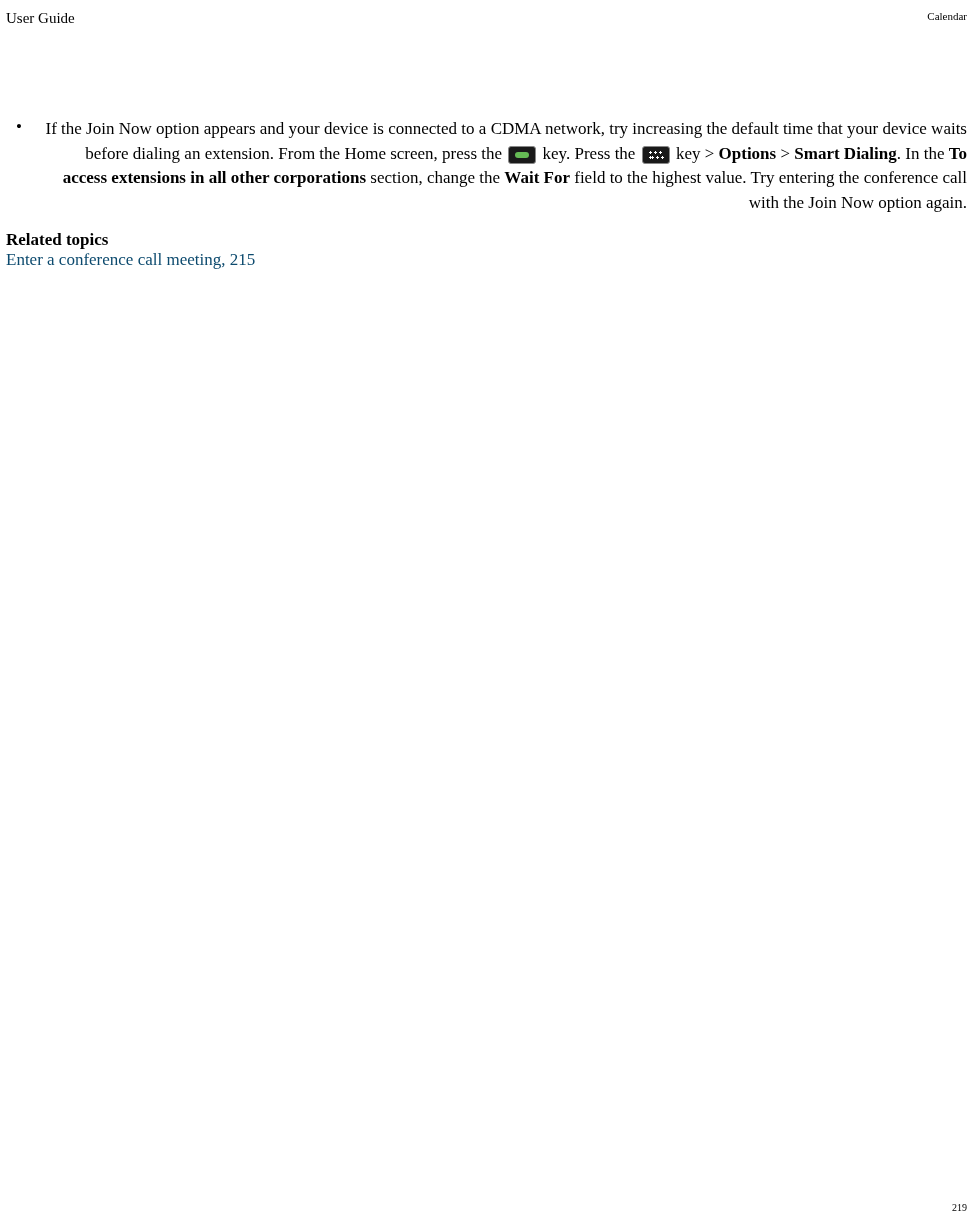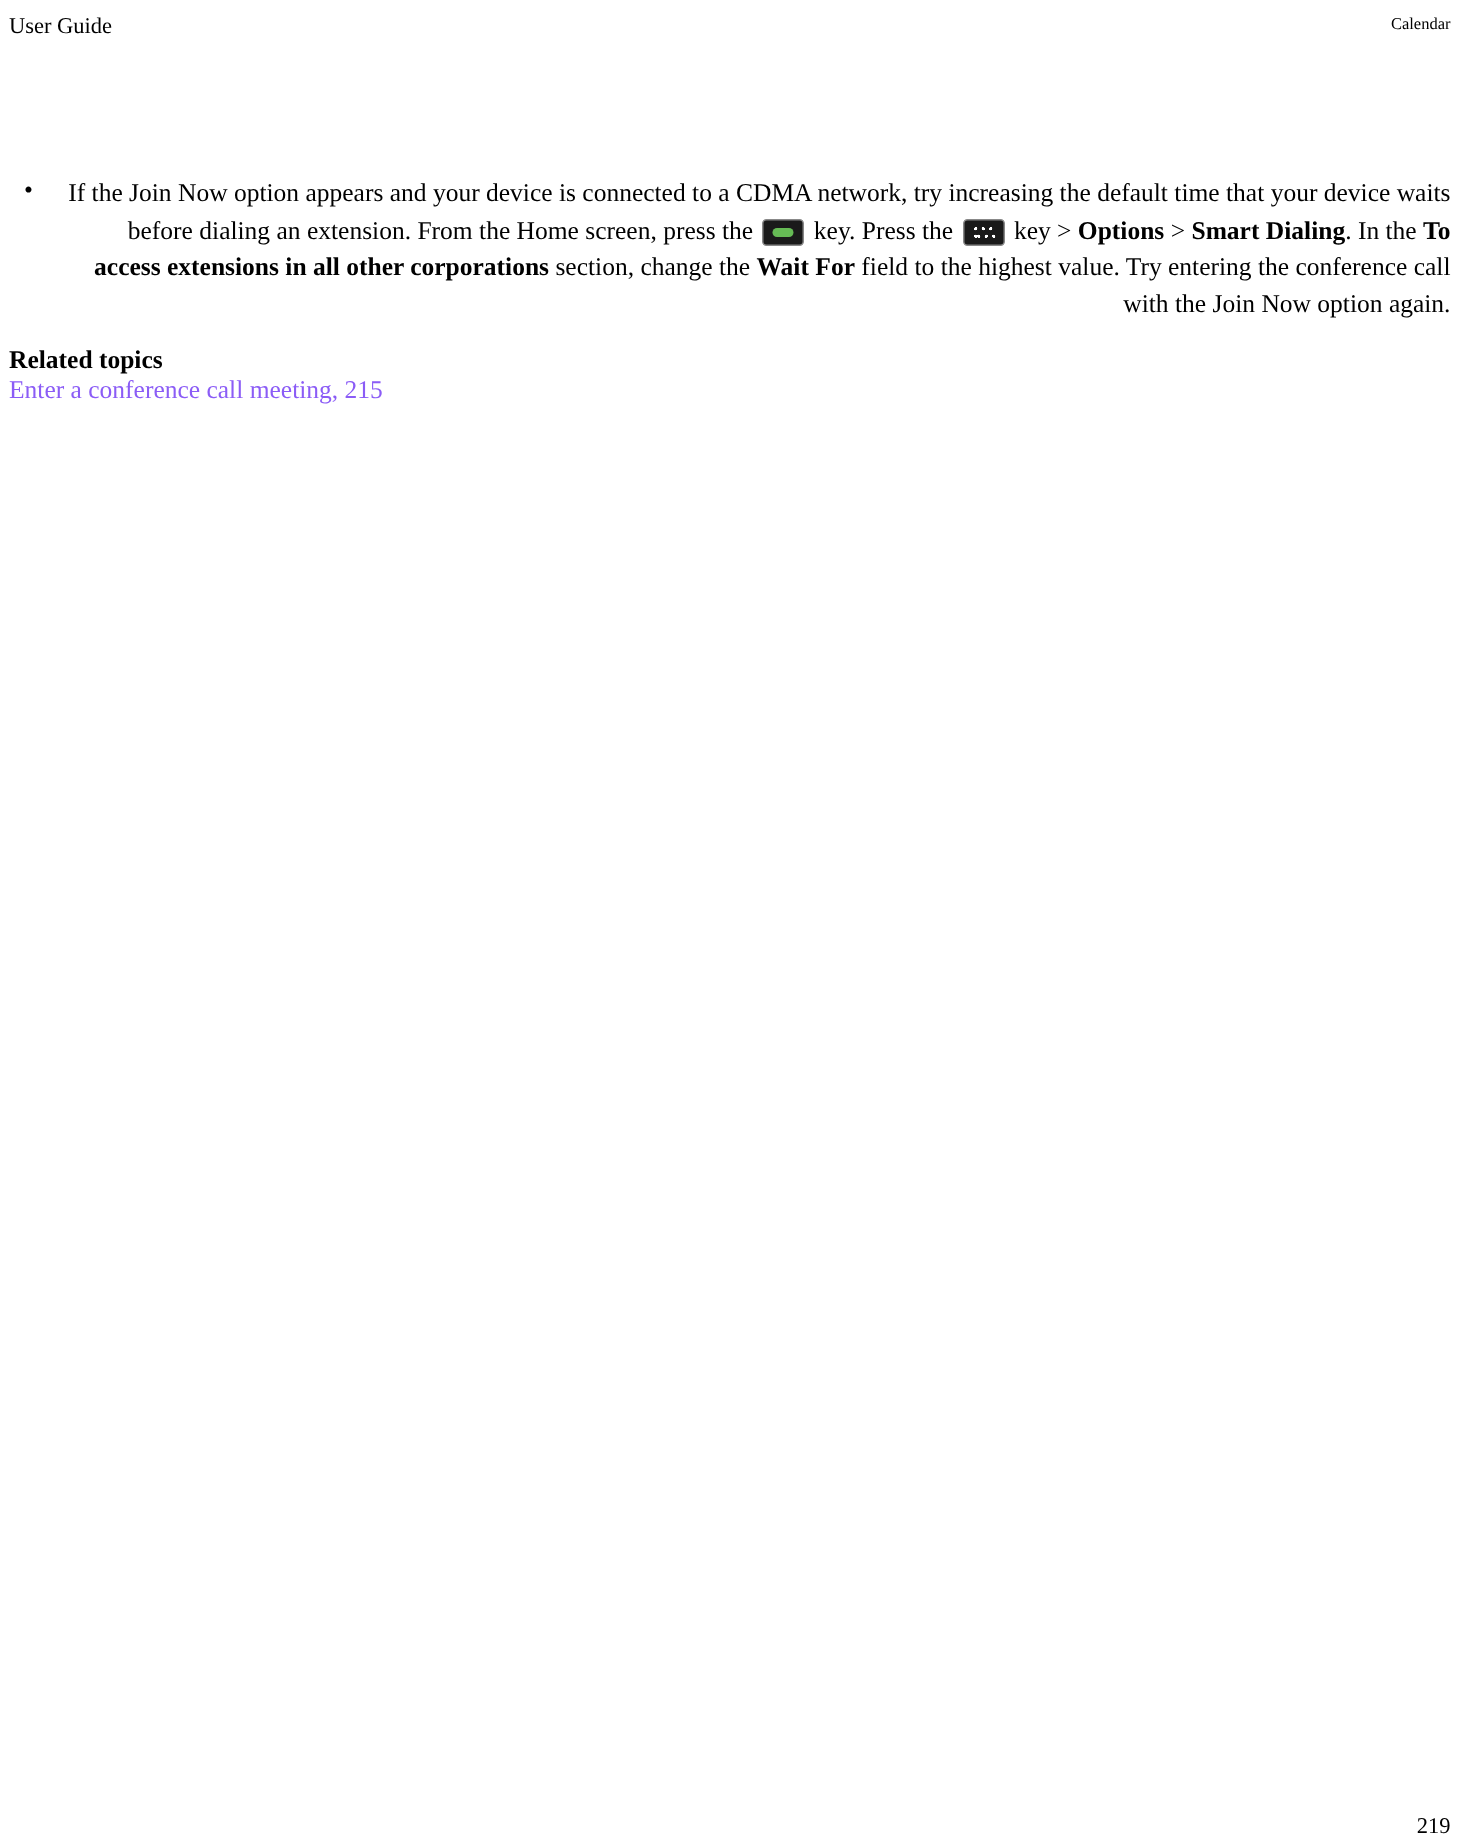--- a/index.html
+++ b/index.html
@@ -97,28 +97,28 @@
       background-repeat: no-repeat;
     }
     .bold {
       font-weight: bold;
     }
     .related-heading {
       font-weight: bold;
       margin-top: 6px;
     }
     .link {
-      color: #8b5cf6;
+      color: #0c4a6e;
       cursor: pointer;
     }
     .page-number {
       position: absolute;
-      bottom: 0;
+      bottom: 14px;
       right: 6px;
-      font-size: 15px;
+      font-size: 10px;
       margin-top: 36px;
     }
   </style>
 </head>
 <body>
 
 <div class="header">
   <div class="header-left">User Guide</div>
   <div class="header-right">Calendar</div>
 </div>

